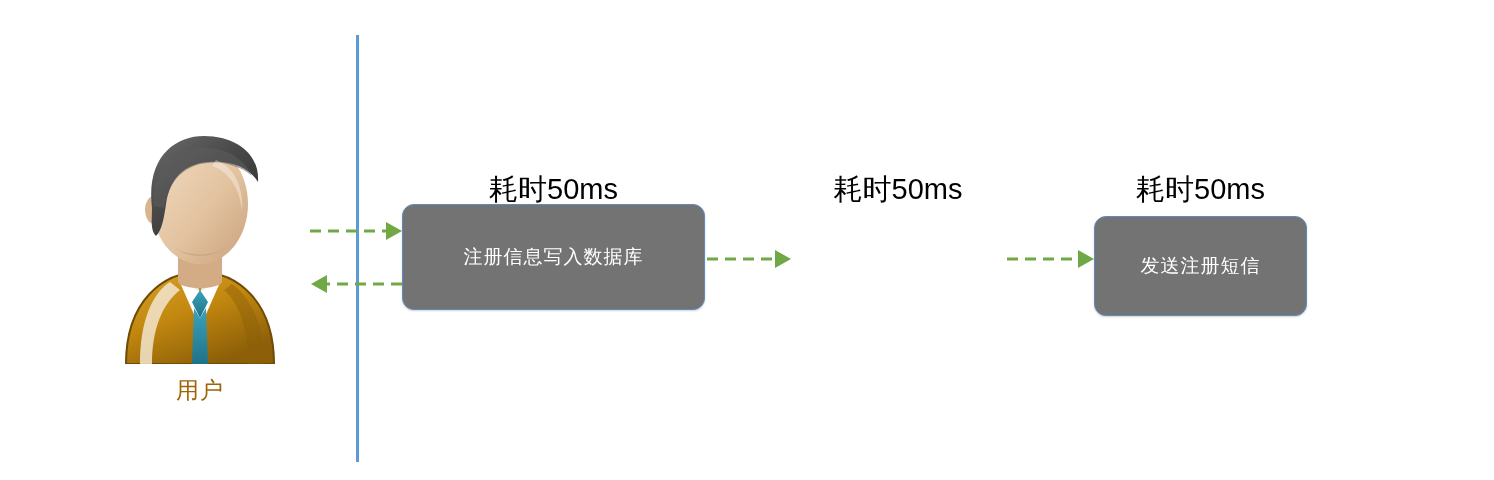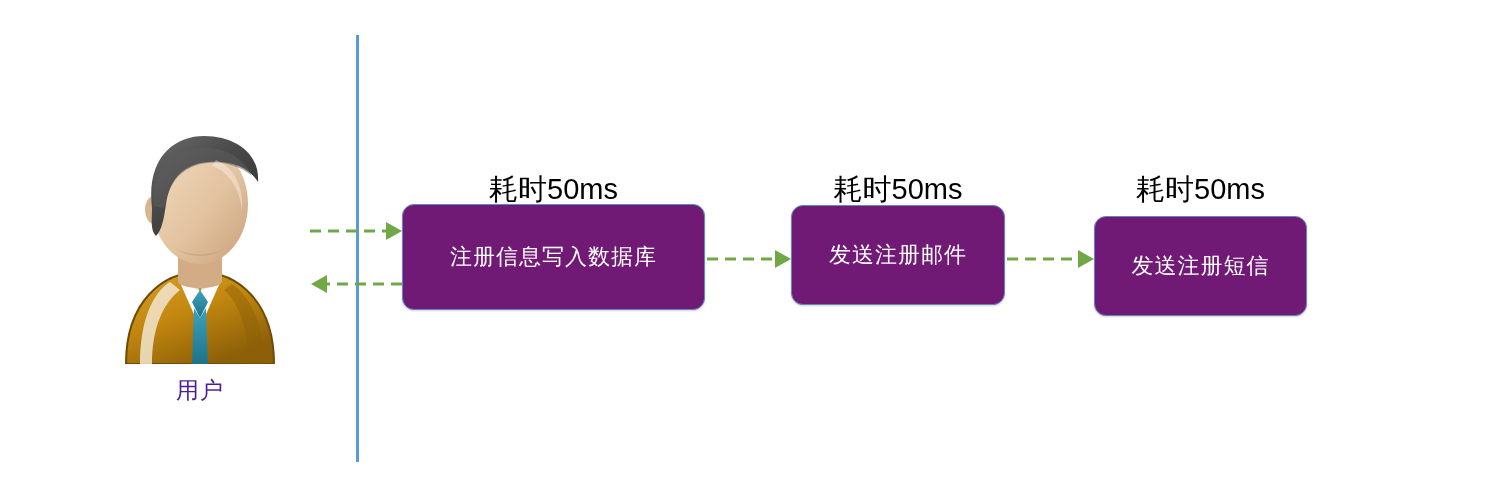--- a/index.html
+++ b/index.html
@@ -37,36 +37,36 @@
     height: 232px;
   }
   .actor svg { display: block; width: 176px; height: 232px; }
   .actor-label {
     position: absolute;
     left: 112px;
     top: 375px;
     width: 176px;
     text-align: center;
     font-size: 23px;
-    color: #4c1d95;
+    color: #a16207;
     letter-spacing: 1px;
   }
 
   
   .pbox {
     position: absolute;
     box-sizing: border-box;
-    background: #701a75;
+    background: #737373;
     border: 1.5px solid #5E8AC0;
     border-radius: 12px;
     display: flex;
     align-items: center;
     justify-content: center;
     color: #ffffff;
-    font-size: 22px;
+    font-size: 19px;
     letter-spacing: 1px;
     box-shadow: 0 1px 2px rgba(0,0,0,0.18);
   }
   .pbox-1 { left: 402px; top: 204px; width: 303px; height: 106px; }
   .pbox-2 { left: 791px; top: 205px; width: 214px; height: 100px; }
   .pbox-3 { left: 1094px; top: 216px; width: 213px; height: 100px; }
 
   
   .cost-label {
     position: absolute;
@@ -158,23 +158,20 @@
   </div>
   <div class="actor-label">用户</div>
 
   <div class="cost-label cost-1">耗时50ms</div>
   <div class="cost-label cost-2">耗时50ms</div>
   <div class="cost-label cost-3">耗时50ms</div>
 
   <div class="pbox pbox-1">
     <span>注册信息写入数据库</span>
   </div>
-  <div class="pbox pbox-2">
-    <span>发送注册邮件</span>
-  </div>
   <div class="pbox pbox-3">
     <span>发送注册短信</span>
   </div>
 
 
   <svg class="arrow-layer" viewBox="0 0 1494 480" xmlns="http://www.w3.org/2000/svg">
 
     <g>
       <line x1="310" y1="231" x2="386" y2="231" stroke="#70A845" stroke-width="3.2" stroke-dasharray="11 7"></line>
       <polygon points="386,222 402,231 386,240" fill="#70A845"></polygon>

